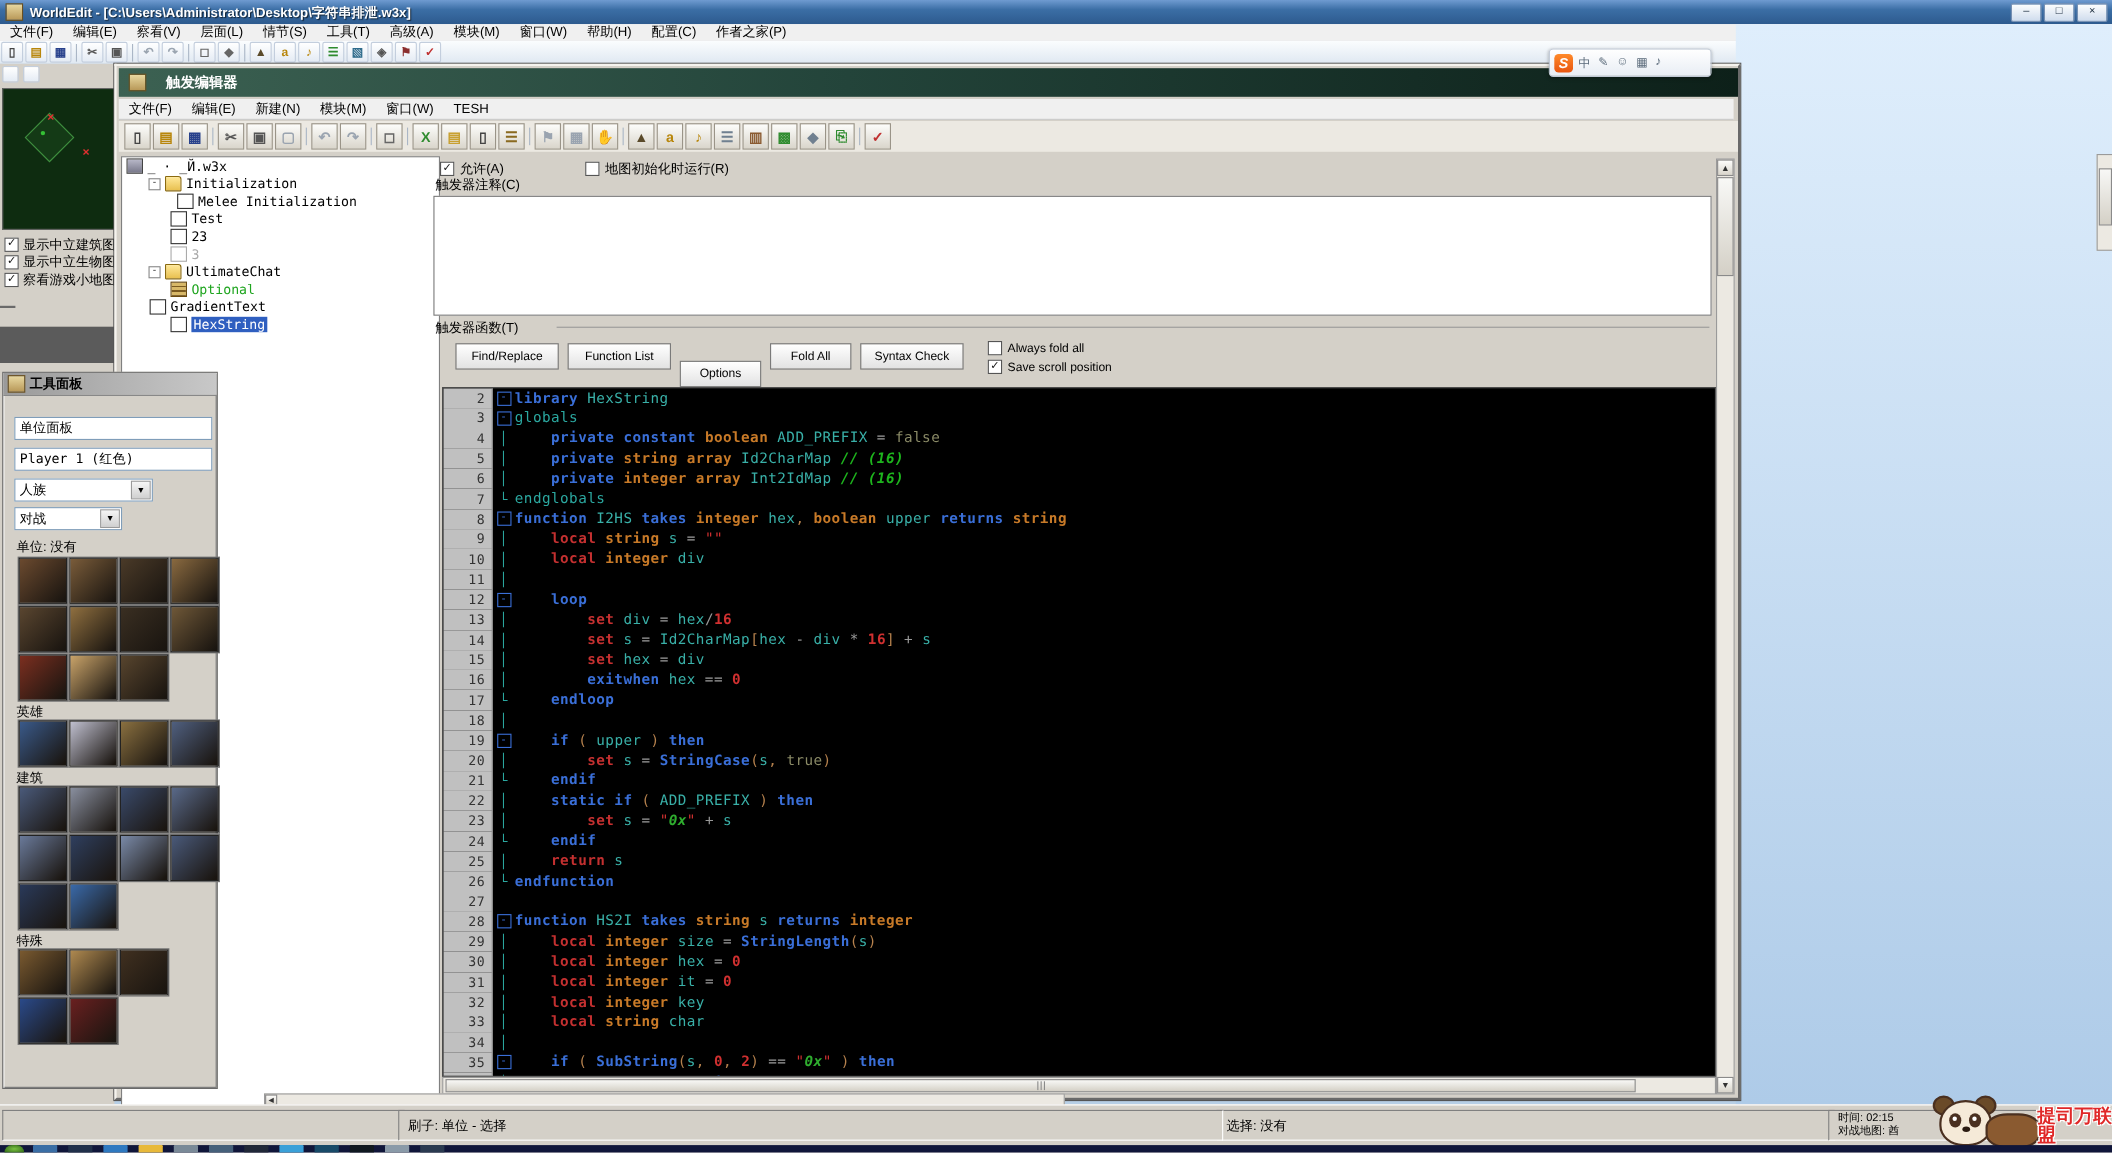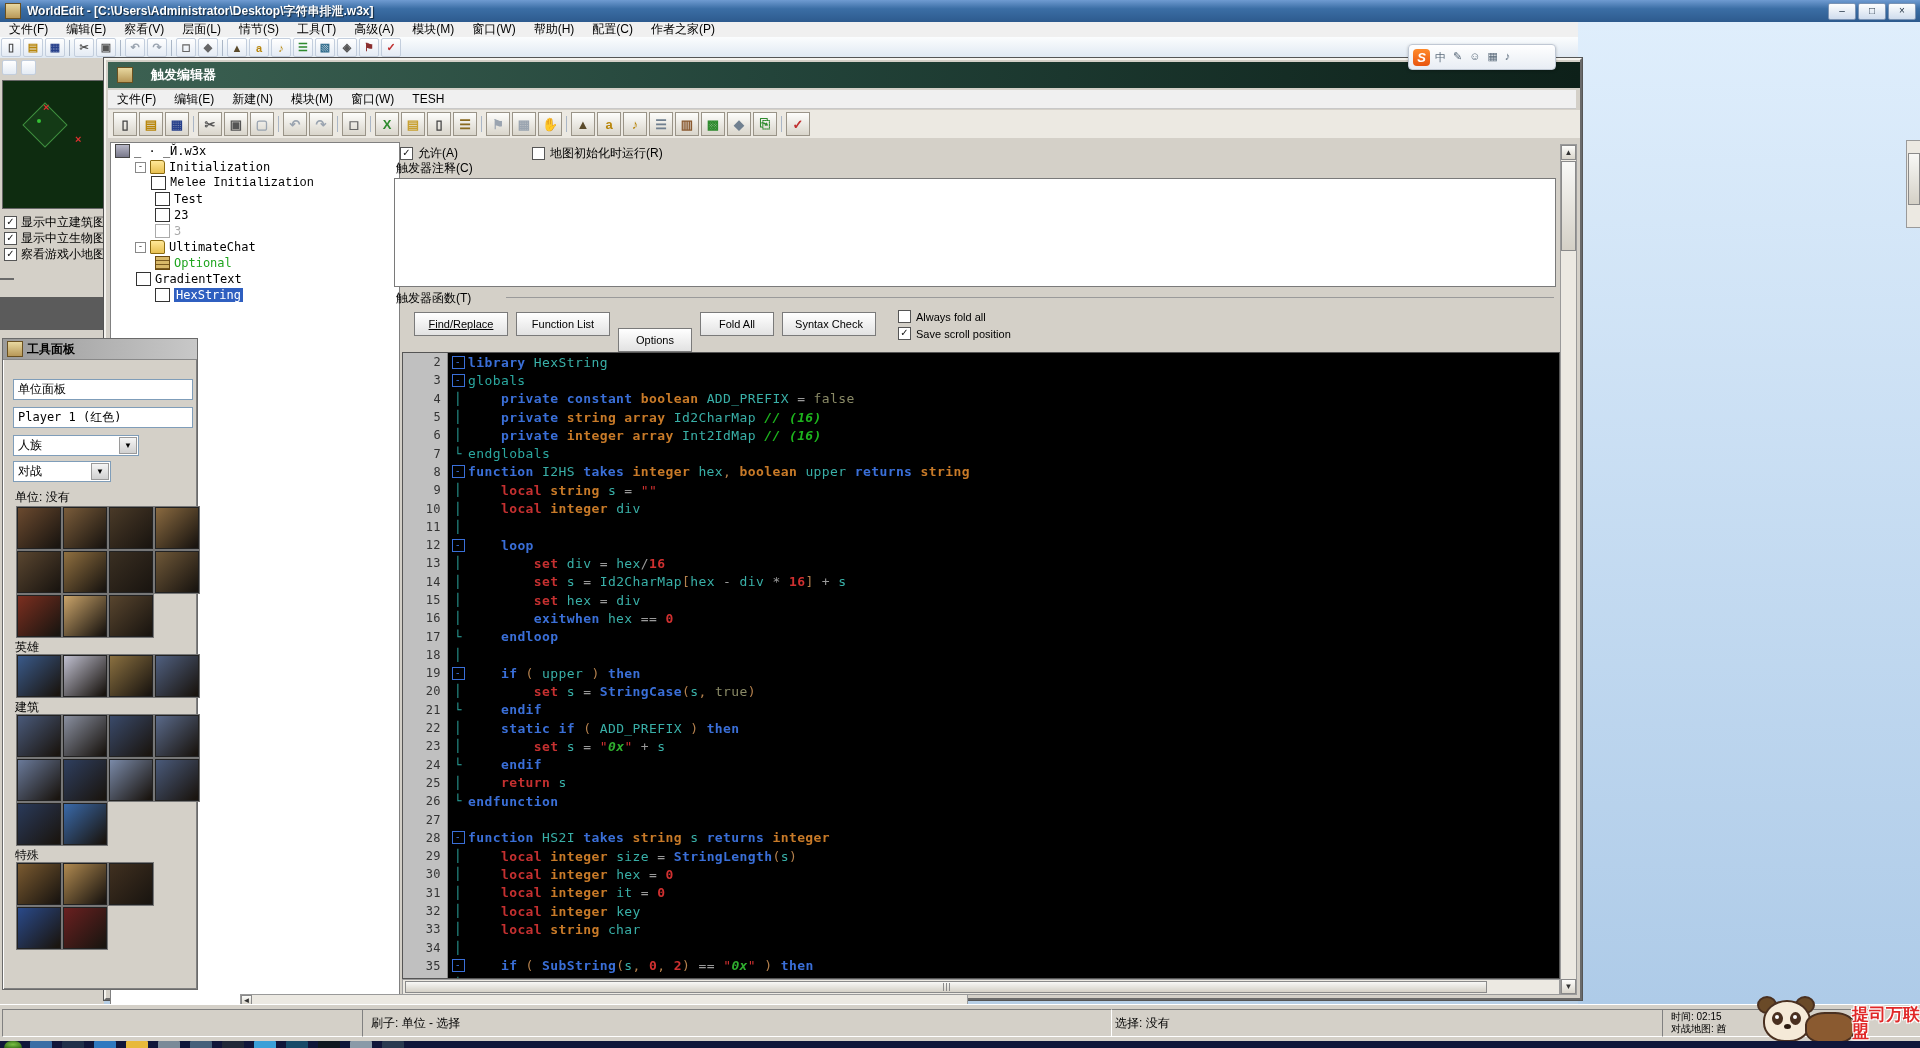--- a/index.html
+++ b/index.html
@@ -256,21 +256,21 @@
     <div class="abs" id="tree">
         <div class="tree-row" style="padding-left: 4px;">
           <span class="tico map"></span>
           <span>_ · _Й.w3x</span>
         </div>
         <div class="tree-row" style="padding-left: 24px;">
           <span class="expander">-</span>
           <span class="tico folder"></span>
           <span>Initialization</span>
         </div>
-        <div class="tree-row" style="padding-left: 40px; font-family: Liberation Mono, monospace;">
+        <div class="tree-row" style="padding-left: 50px;">
           <span class="tico doc"></span>
           <span>Melee Initialization</span>
         </div>
         <div class="tree-row" style="padding-left: 44px;">
           <span class="tico doc"></span>
           <span>Test</span>
         </div>
         <div class="tree-row" style="padding-left: 44px;">
           <span class="tico doc"></span>
           <span>23</span>
@@ -309,21 +309,21 @@
         <span class="chk"></span>
         <span class="rp-label">地图初始化时运行(R)</span>
       </span>
     </div>
     <div class="abs rp-label" style="left:290px;top:100px">触发器注释(C)</div>
     <div class="abs" id="comment-box"></div>
     <div class="abs rp-label" style="left:290px;top:230px">触发器函数(T)</div>
     <div class="abs hrule" style="left:400px;top:237px;width:1048px"></div>
 
     <div class="abs" id="fbtn-row" style="left:308px;top:252px;display:flex;gap:8px">
-        <div class="fbtn" style="width: 92px; text-decoration: underline;">Find/Replace</div>
+        <div class="fbtn" style="width: 92px;">Find/Replace</div>
         <div class="fbtn" style="width: 92px;">Function List</div>
         <div class="fbtn" style="width: 72px; margin-top: 16px;">Options</div>
         <div class="fbtn" style="width: 72px;">Fold All</div>
         <div class="fbtn" style="width: 92px;">Syntax Check</div>
       </div>
     <div class="abs" style="left:792px;top:250px">
       <span style="display:flex;align-items:center;gap:5px">
         <span class="chk"></span>
         <span style="font-size:11px">Always fold all</span>
       </span>

